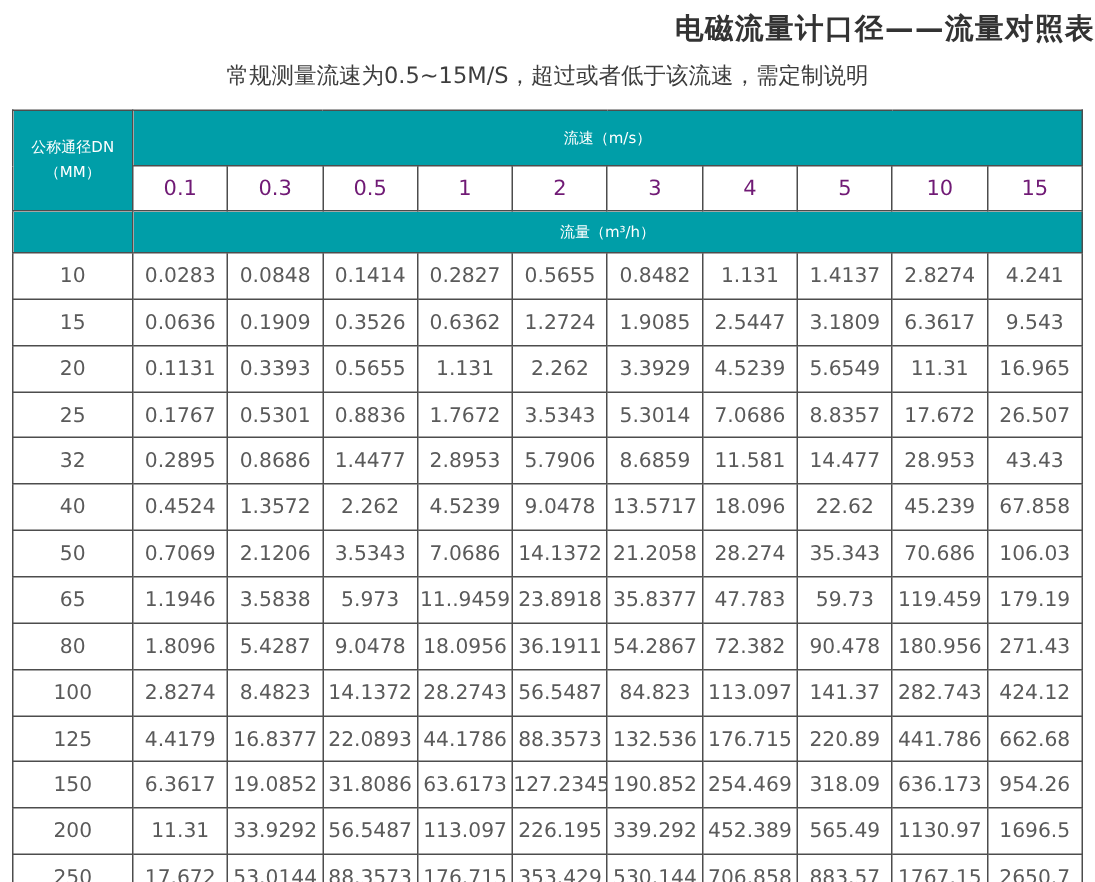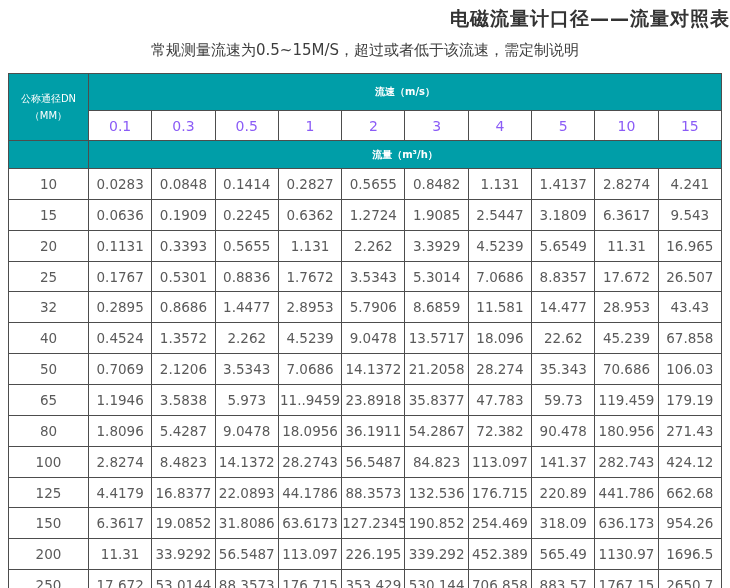--- a/index.html
+++ b/index.html
@@ -43,32 +43,32 @@
     border: 1px solid #4d4d4d;
     padding: 0;
     text-align: center;
     vertical-align: middle;
     overflow: hidden;
     white-space: nowrap;
   }
   .teal {
     background: #009EA8;
     color: #ffffff;
-    font-weight: bold;
+    font-weight: normal;
   }
   tr.group-row-top th { height: 36px; font-size: 10px; }
   th.corner-header {
     font-size: 13.5px;
     line-height: 17px;
     font-weight: normal;
   }
   tr.velocity-cols-row th {
     height: 29px;
     background: #ffffff;
-    color: #8b5cf6;
+    color: #701a75;
     font-size: 14px;
     font-weight: normal;
   }
   tr.flow-group-row th { height: 27px; font-size: 10px; }
   tbody td {
     height: 29.86px;
     font-size: 13.5px;
     color: #5a5a5a;
     background: #ffffff;
   }
@@ -131,21 +131,21 @@
           <td>0.8482</td>
           <td>1.131</td>
           <td>1.4137</td>
           <td>2.8274</td>
           <td>4.241</td>
         </tr>
         <tr>
           <td class="dn-cell">15</td>
           <td>0.0636</td>
           <td>0.1909</td>
-          <td>0.2245</td>
+          <td>0.3526</td>
           <td>0.6362</td>
           <td>1.2724</td>
           <td>1.9085</td>
           <td>2.5447</td>
           <td>3.1809</td>
           <td>6.3617</td>
           <td>9.543</td>
         </tr>
         <tr>
           <td class="dn-cell">20</td>

